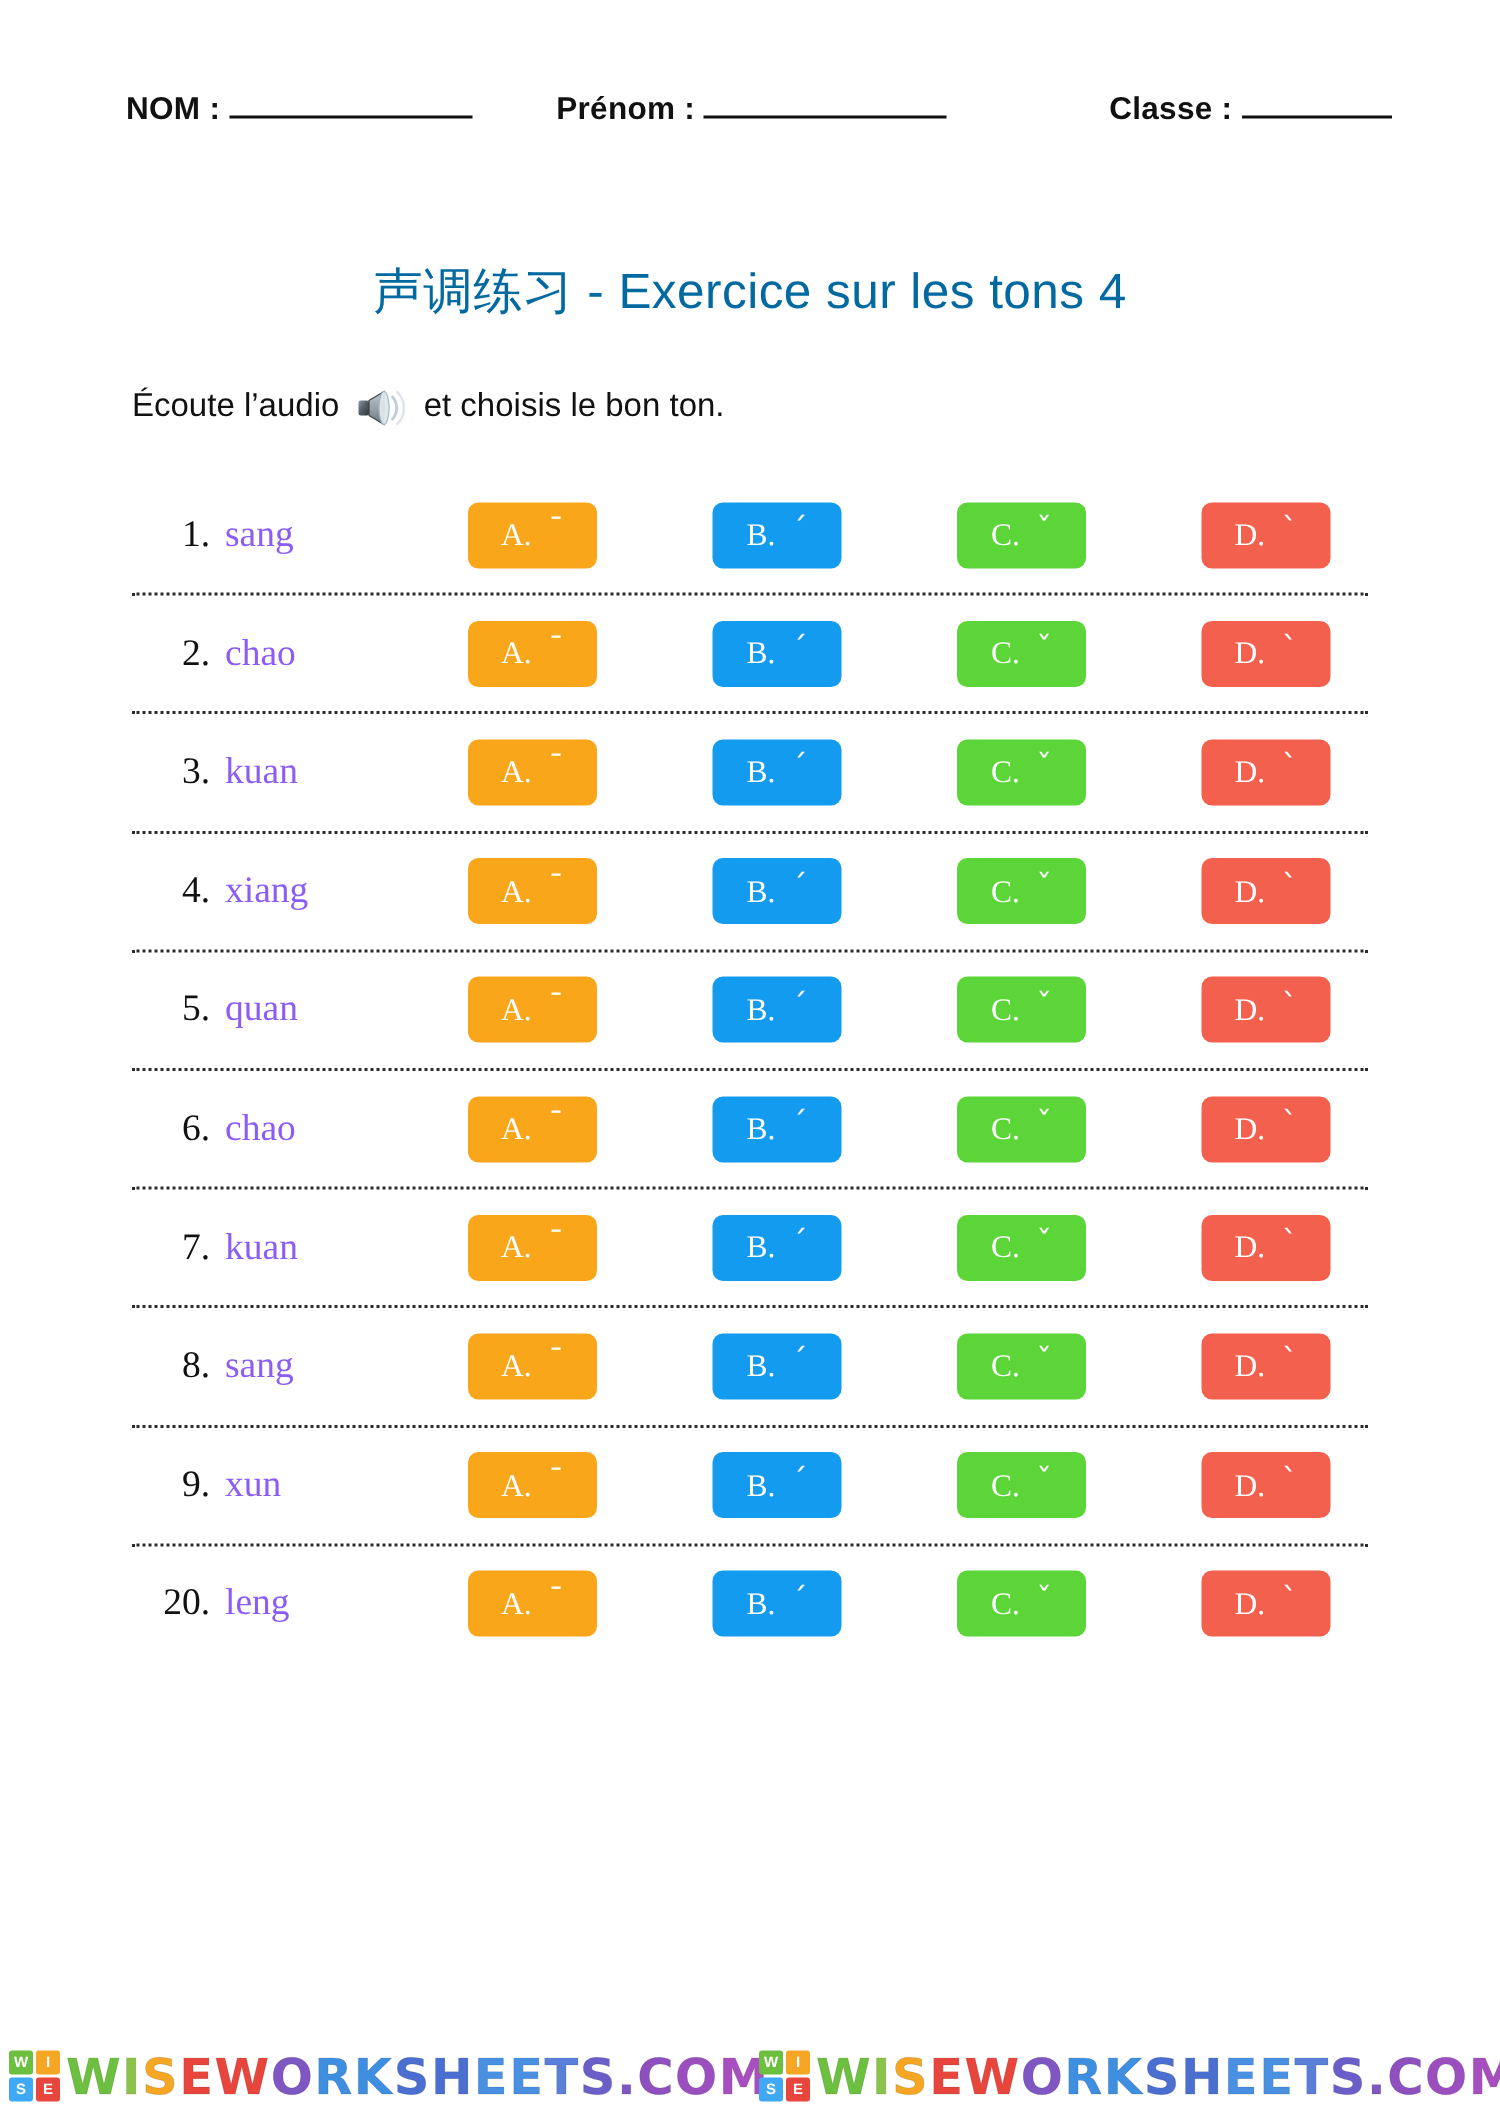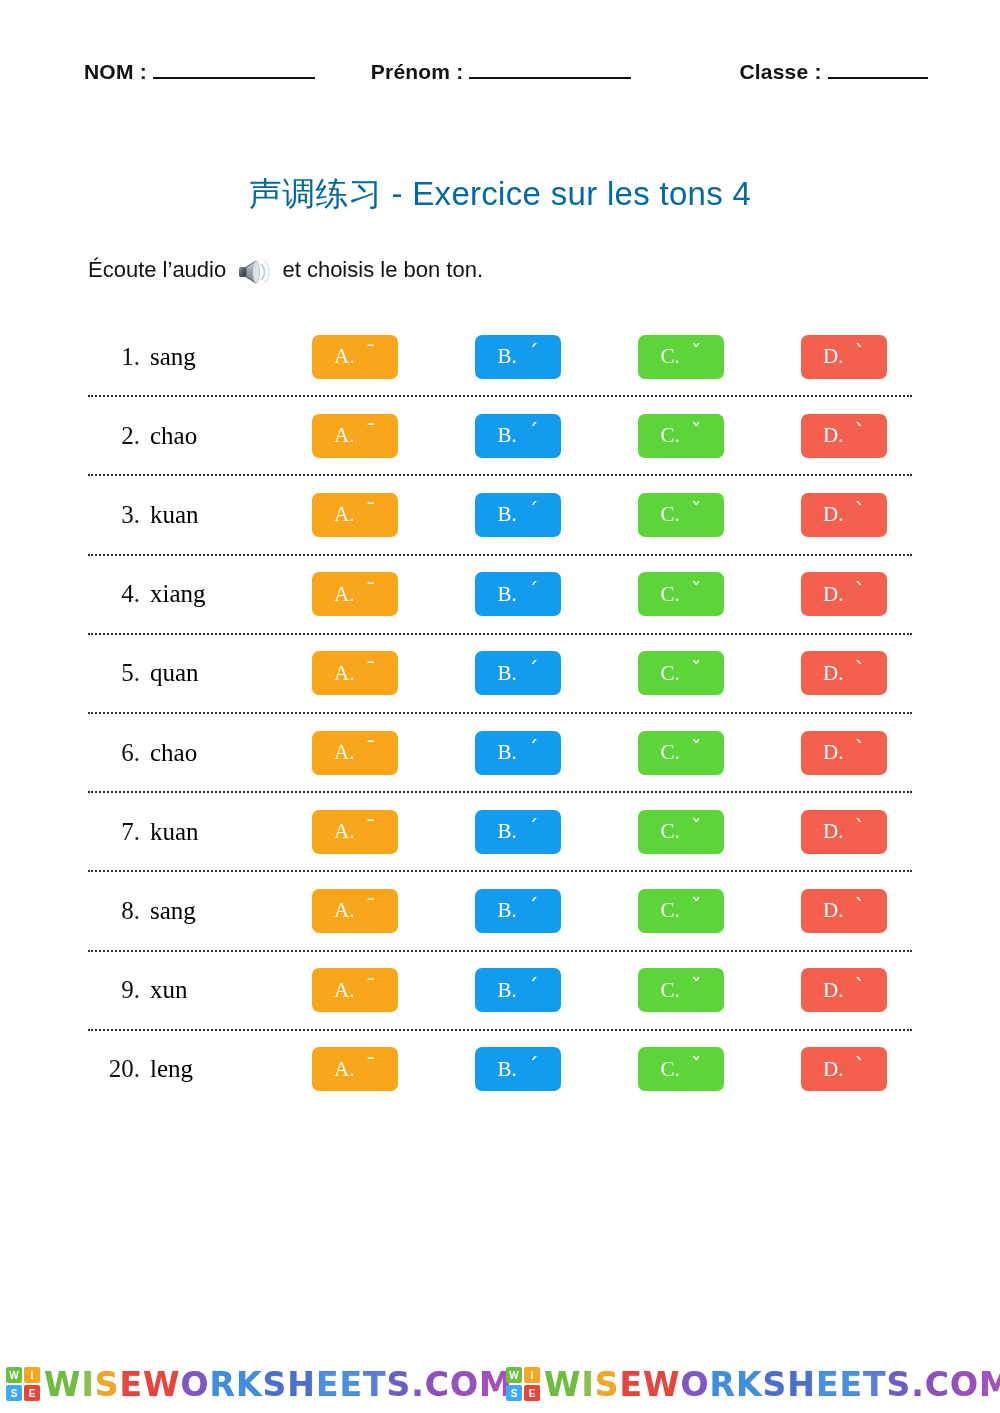--- a/index.html
+++ b/index.html
@@ -103,21 +103,21 @@
     font-family: "Liberation Serif", serif;
     font-size: 25px;
     color: #111;
     padding-right: 10px;
     box-sizing: border-box;
   }
   .q-word {
     width: 162px;
     font-family: "Liberation Serif", serif;
     font-size: 25px;
-    color: #000000;
+    color: #8b5cf6;
   }
 
   .opts {
     display: flex;
     align-items: center;
     flex: 1;
   }
   .opt {
     width: 86px;
     height: 44px;

